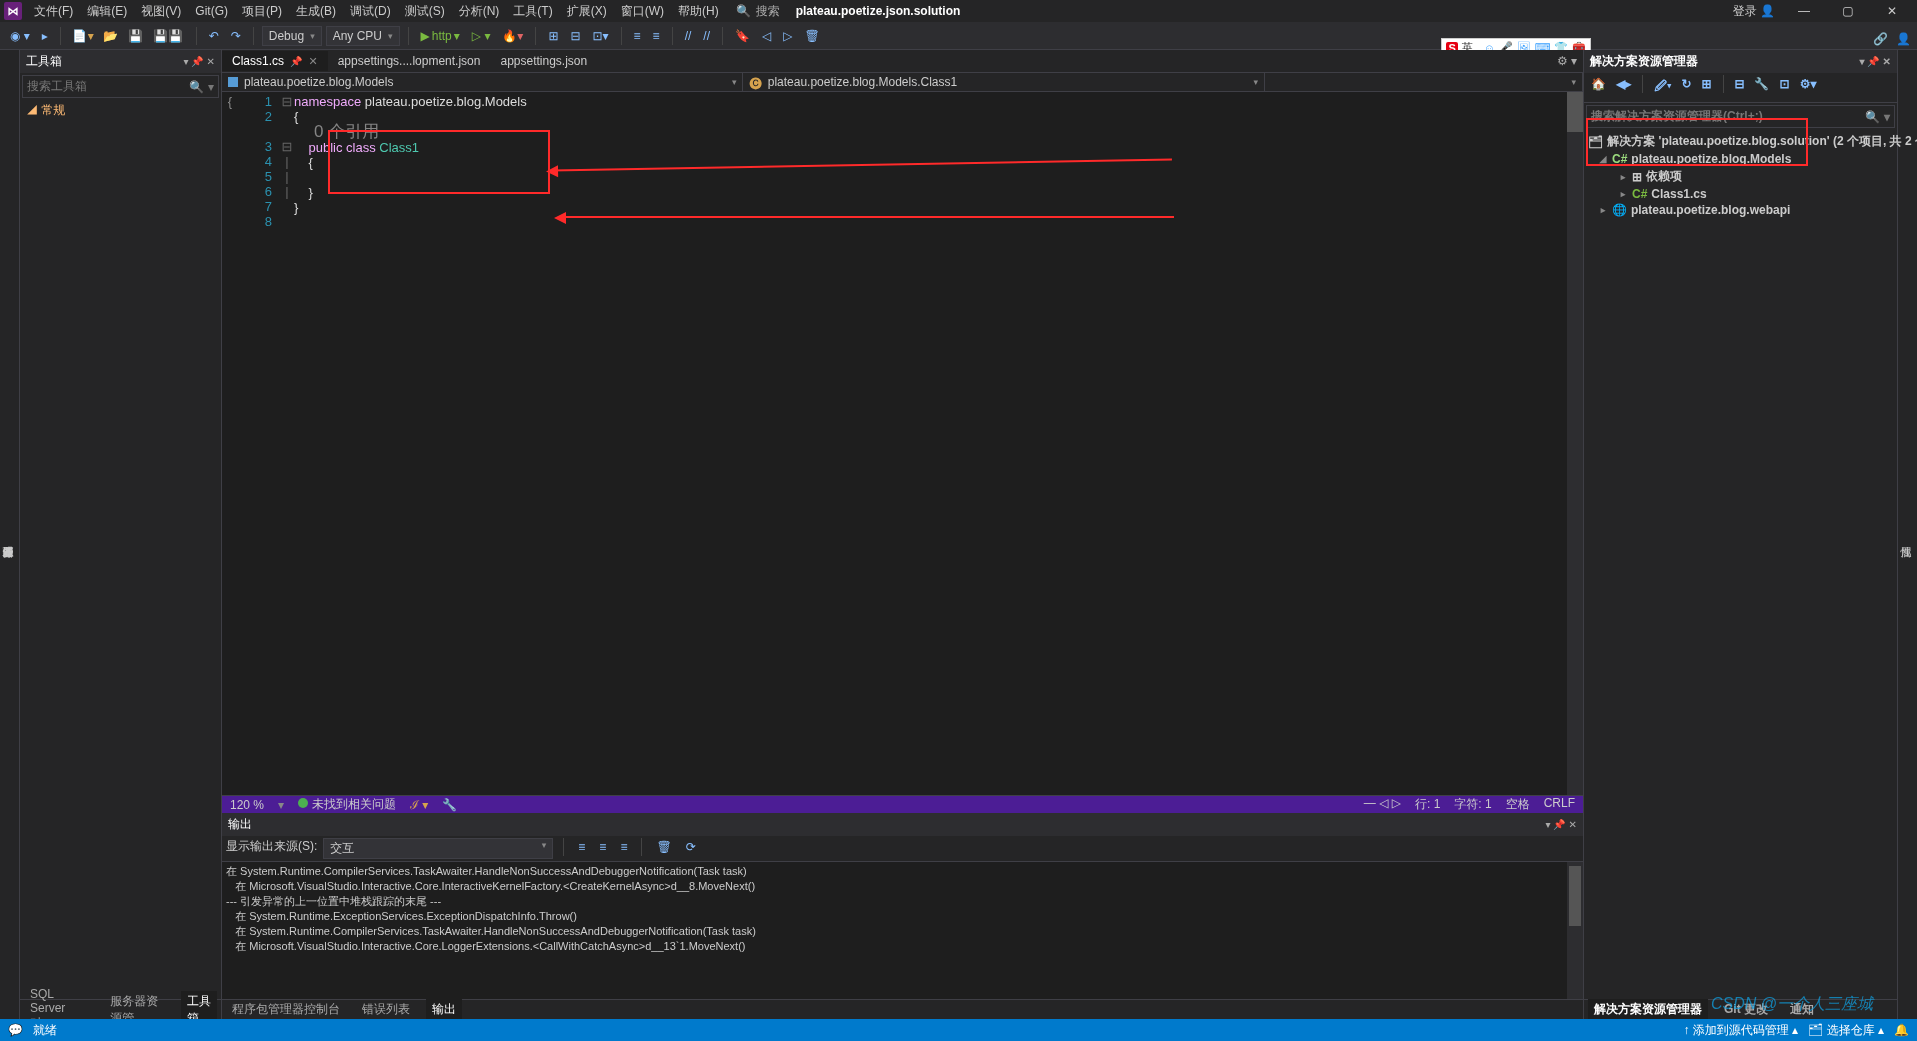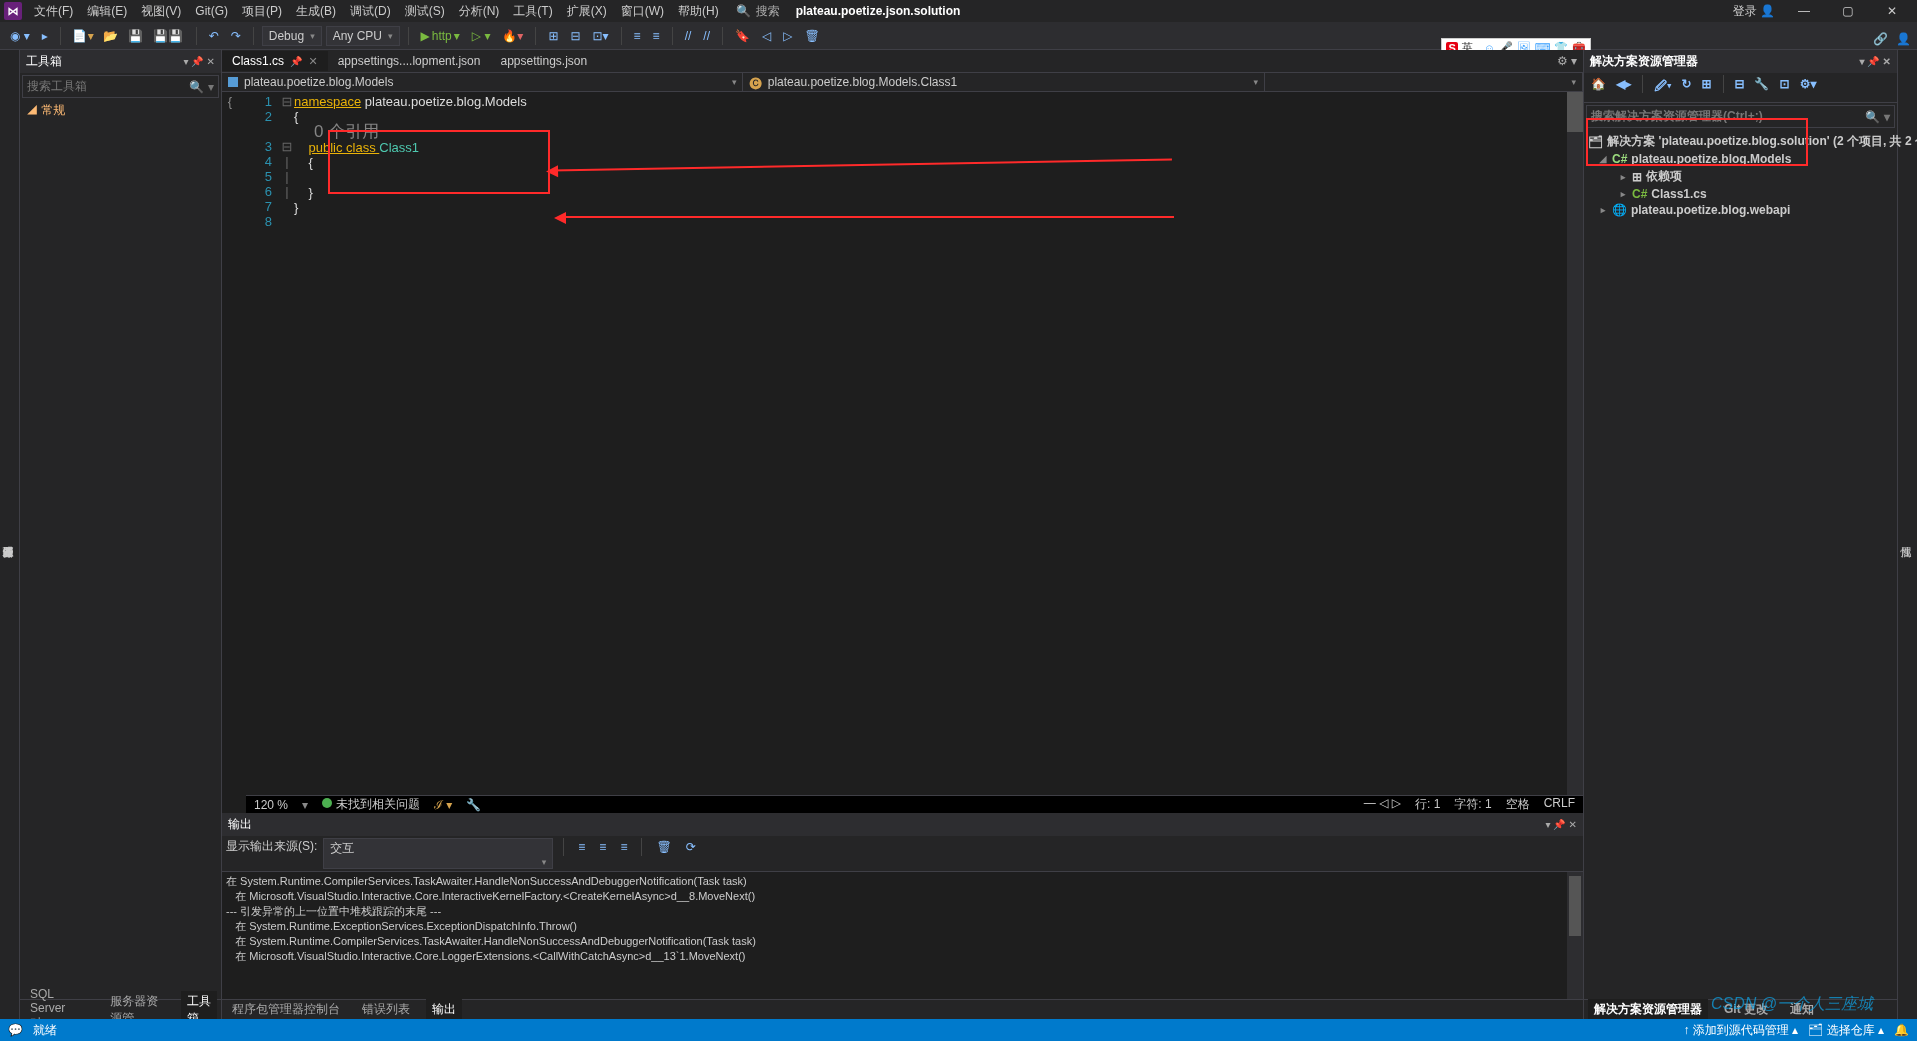--- a/index.html
+++ b/index.html
@@ -35,31 +35,31 @@
   .tab .pin { color:#888;font-size:10px; }
   .tab .close { color:#888;font-size:11px; }
   .tab-right-gear { margin-left:auto; padding:0 6px; color:#aaa;}
   .nav-combos { height:20px; background:#252526; border-top:1px solid #3f3f46; border-bottom:1px solid #3f3f46; display:flex;}
   .nav-combo { flex:1; display:flex; align-items:center; padding:0 6px; gap:6px; border-right:1px solid #3f3f46; color:#ccc;}
   .nav-combo .arr { margin-left:auto; color:#888;font-size:9px;}
   .editor { flex:1; position:relative; background:#1e1e1e; display:flex; font-family:Consolas,monospace; font-size:13px; overflow:hidden;}
   .gutter { width:42px;background:#1e1e1e;color:#2b91af;text-align:right;padding:2px 8px 0 0;line-height:15px; }
   .fold-col { width:14px;color:#666;text-align:center;padding-top:2px;line-height:15px;}
   .code { padding:2px 0 0 0; line-height:15px; white-space:pre; }
-  .kw { color:#eab308;text-decoration:underline; } .typ { color:#4ec9b0; } .pln{color:#dcdcdc;} .codelens{color:#858585;font-size:17px;padding-left:20px;}
+  .kw { color:#f0abfc; } .typ { color:#4ec9b0; } .pln{color:#dcdcdc;} .codelens{color:#858585;font-size:17px;padding-left:20px;}
   .red-box { position:absolute; border:2px solid #ff2a2a; }
   .red-arrow { position:absolute; height:0; border-top:2px solid #ff2a2a; }
   .red-arrow::before { content:''; position:absolute; left:-12px; top:-6px; border:6px solid transparent; border-right:12px solid #ff2a2a; }
-  .editor-status { height:18px; background:#000000; border-top:1px solid #3f3f46; display:flex; align-items:center; padding:0 8px; color:#ccc; gap:14px;margin-left:24px;}
+  .editor-status { height:18px; background:#4c1d95; border-top:1px solid #3f3f46; display:flex; align-items:center; padding:0 8px; color:#ccc; gap:14px;}
   .editor-status .right { margin-left:auto; display:flex; gap:14px; }
   .ok-dot{width:10px;height:10px;background:#4caf50;border-radius:50%;display:inline-block;margin-right:4px;}
   .output-panel { height:186px; display:flex;flex-direction:column; }
   .output-panel .panel-title {}
   .output-toolbar { padding:2px 4px; display:flex;align-items:flex-start;gap:6px; background:#252526;border-bottom:1px solid #3f3f46;}
-  .out-combo { background:#333337; border:1px solid #3f3f46; padding:1px 6px; width:230px; display:flex;flex-direction:column;}
+  .out-combo { background:#333337; border:1px solid #3f3f46; padding:1px 6px; width:230px; display:flex;}
   .out-combo .arr{margin-left:auto;color:#888;font-size:9px;}
   .output-body { flex:1; background:#1e1e1e; padding:2px 4px; font-family:Consolas,monospace; font-size:11px; color:#ccc; white-space:pre; overflow:hidden; position:relative;}
   .output-scroll { position:absolute;right:0;top:0;bottom:0;width:16px;background:#2d2d30; }
   .output-thumb { position:absolute;right:2px;top:4px;width:12px;height:60px;background:#555; }
   .right-panel { width:314px; background:#252526; border-left:1px solid #3f3f46; display:flex; flex-direction:column;}
   .sln-toolbar { display:flex;gap:4px;padding:2px 4px;border-bottom:1px solid #3f3f46;}
   .sln-toolbar .tb{color:#88bfff;padding:2px 3px; }
   .tree { padding:2px 0; }
   .tree-row { display:flex;align-items:center;padding:1px 4px;gap:4px;white-space:nowrap; }
   .tree-arrow{width:10px;text-align:center;color:#888;font-size:9px;}

